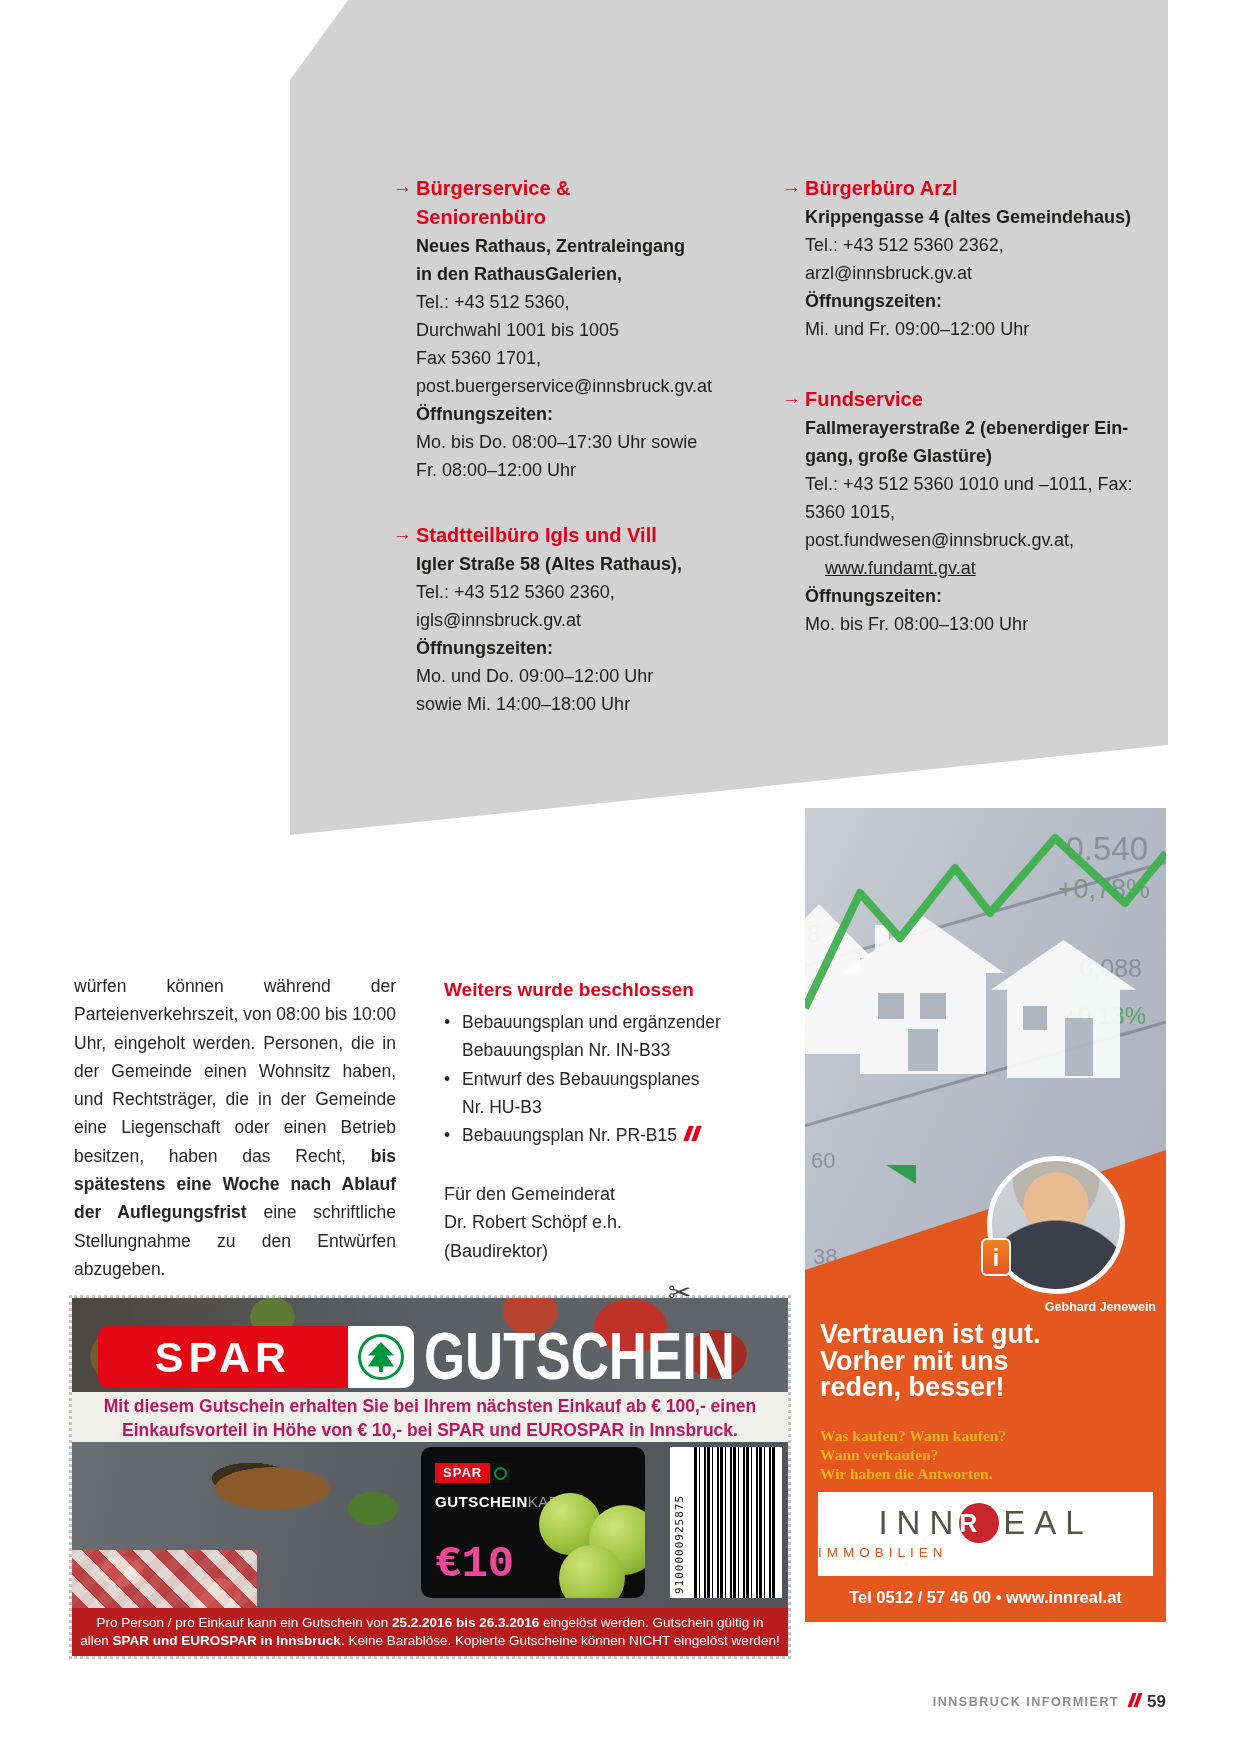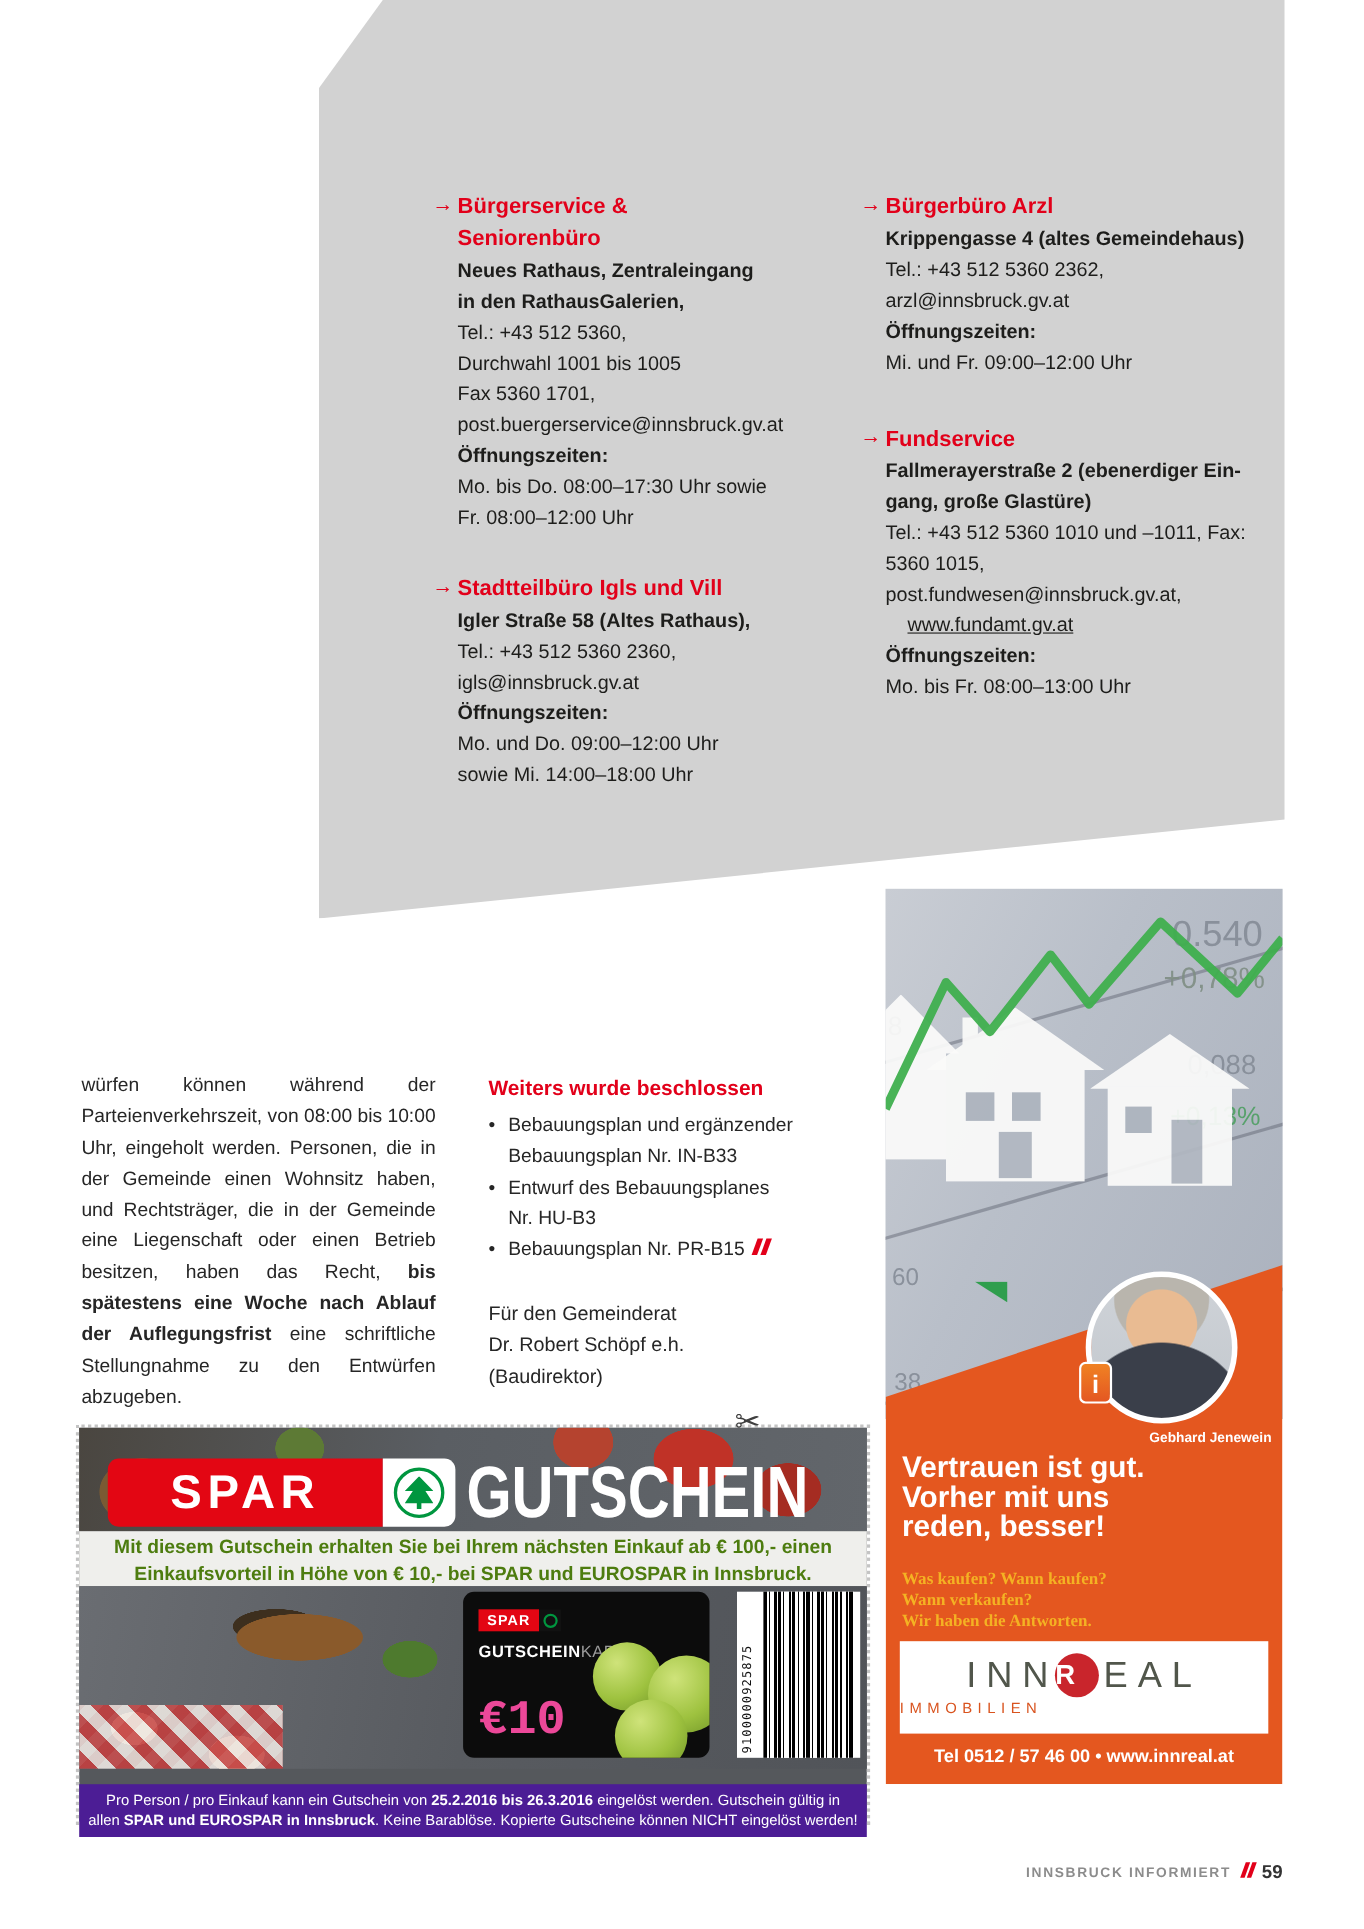--- a/index.html
+++ b/index.html
@@ -52,21 +52,21 @@
   .spar-white{width:66px;height:62px;background:#fff;border-radius:0 10px 10px 0;
               display:flex;align-items:center;justify-content:center;}
   .tree-ring{width:46px;height:46px;border:3px solid #00963f;border-radius:50%;
              display:flex;align-items:center;justify-content:center;box-sizing:border-box;}
   .tree{width:26px;height:30px;background:#00963f;
         clip-path:polygon(50% 0,100% 45%,72% 45%,100% 82%,58% 82%,58% 100%,42% 100%,42% 82%,0 82%,28% 45%,0 45%);}
   .gutschein{position:absolute;left:352px;top:20px;color:#fff;font-weight:bold;font-size:66px;
              transform:scaleX(.8);transform-origin:left;letter-spacing:0;}
   .scissors{position:absolute;left:596px;top:-22px;font-size:28px;color:#3f3f3f;}
   .cp-offer{position:absolute;left:0;top:94px;width:716px;height:50px;background:#efefec;
-            text-align:center;font-weight:bold;font-size:17.5px;line-height:24px;color:#4d7c0f;padding-top:2px;box-sizing:border-box;}
+            text-align:center;font-weight:bold;font-size:17.5px;line-height:24px;color:#be185d;padding-top:2px;box-sizing:border-box;}
   .cp-photo{position:absolute;left:0;top:144px;width:716px;height:166px;overflow:hidden;
     background:
       radial-gradient(95px 35px at 28% 28%, #8a5a2b 0 60%, transparent 61%),
       radial-gradient(65px 26px at 25% 22%, #3d2f1e 0 60%, transparent 61%),
       radial-gradient(45px 30px at 42% 40%, #4e7a2e 0 55%, transparent 56%),
       radial-gradient(35px 25px at 7% 78%, #d8c9b8 0 60%, transparent 61%),
       radial-gradient(42px 28px at 20% 92%, #cdb9a6 0 60%, transparent 61%),
       linear-gradient(100deg,#6a6d72,#585b60 50%,#515459);}
   .cloth{position:absolute;left:0;bottom:0;width:185px;height:58px;opacity:.92;
     background:
@@ -83,21 +83,21 @@
   .gc-label .w{color:#fff;font-weight:bold;}
   .gc-label .g{color:#9a9a9a;}
   .gc-value{position:absolute;left:14px;top:92px;color:#ec4899;font-weight:bold;font-size:44px;font-family:Liberation Mono, monospace;}
   .apple{position:absolute;border-radius:50%;
          background:radial-gradient(circle at 35% 30%, #cfe37a, #9ec23f 55%, #6f9427);}
   .barcode{position:absolute;left:598px;top:5px;width:112px;height:151px;background:#fff;}
   .bars{position:absolute;left:24px;top:0;width:82px;height:151px;
     background:repeating-linear-gradient(90deg,#000 0 3px,#fff 3px 5px,#000 5px 6px,#fff 6px 10px,#000 10px 12px,#fff 12px 13px);}
   .bc-num{position:absolute;left:3px;bottom:4px;writing-mode:vertical-rl;transform:rotate(180deg);
           font-family:"DejaVu Sans Mono",monospace;font-size:11px;color:#111;letter-spacing:1px;}
-  .cp-terms{position:absolute;left:0;top:324px;width:716px;height:48px;background:#4c1d95;
+  .cp-terms{position:absolute;left:0;top:310px;width:716px;height:48px;background:#b91c1c;
             color:#fff;text-align:center;font-size:13.5px;line-height:18px;padding-top:6px;box-sizing:border-box;}
 
   
   .ad{position:absolute;left:805px;top:808px;width:361px;height:814px;}
   .ad-photo{position:absolute;left:0;top:0;width:361px;height:482px;overflow:hidden;
             background:linear-gradient(115deg,#c9cdd4,#b9bfc9 40%,#aab1bd);}
   .grid-line{position:absolute;width:150%;height:3px;background:rgba(90,95,108,.45);}
   .tick{position:absolute;color:#858c97;opacity:.9;}
   .tick-green{color:#4f9f63;}
   .zig{position:absolute;left:0;top:0;z-index:3;}

